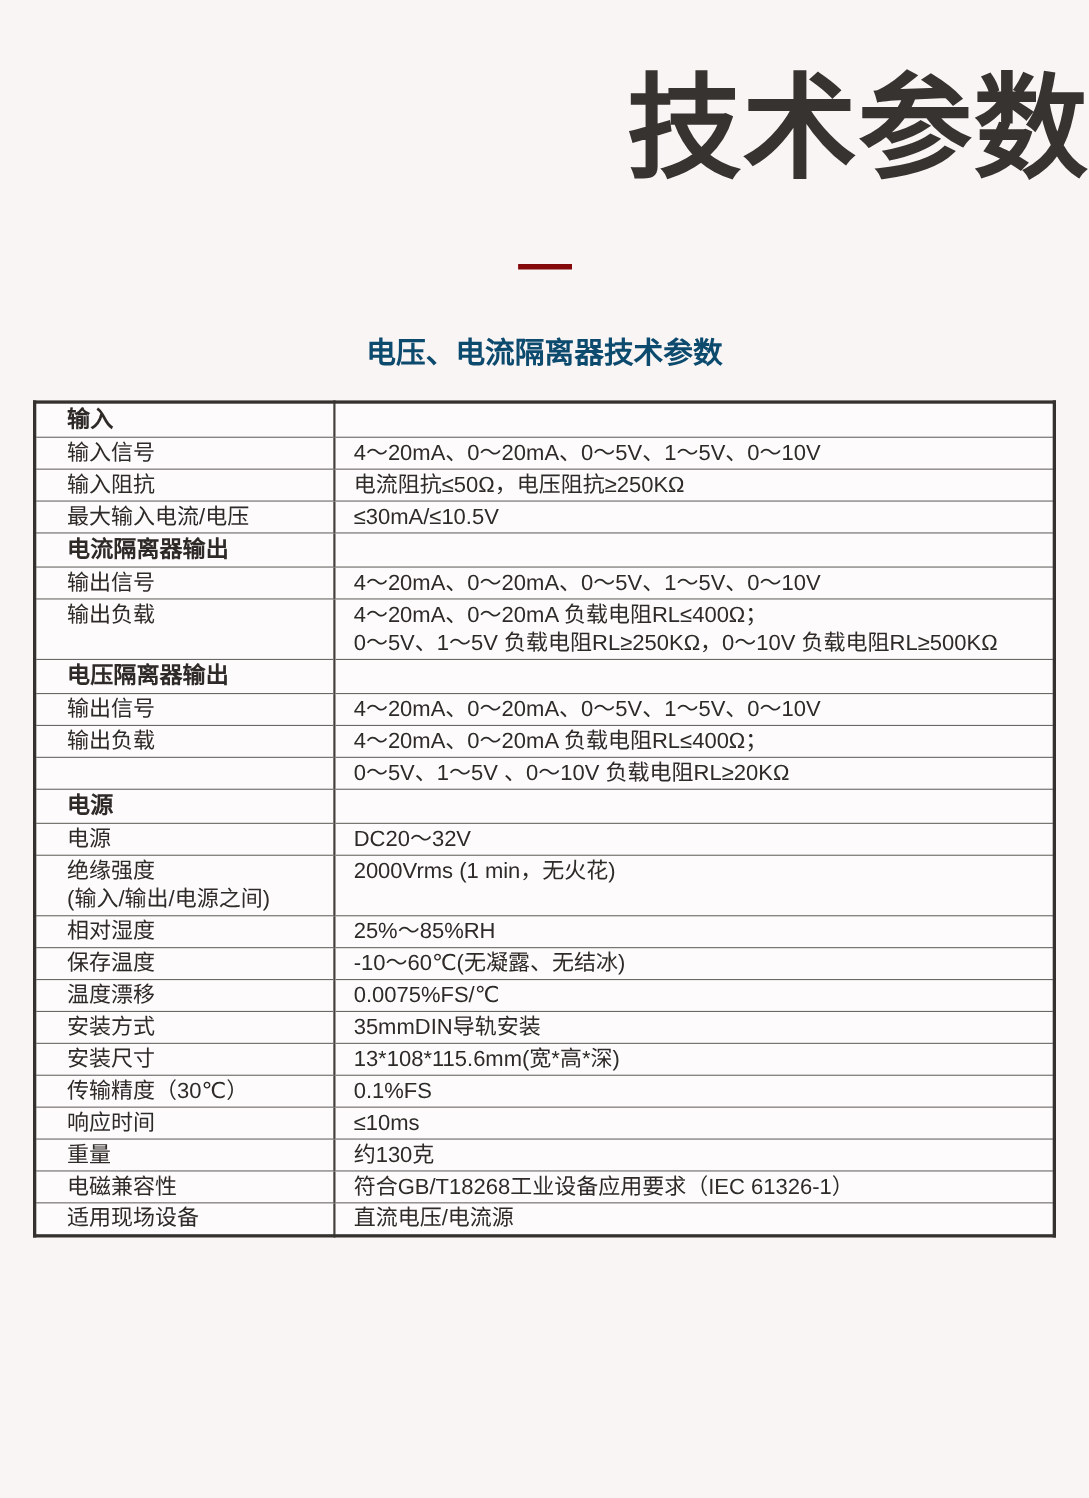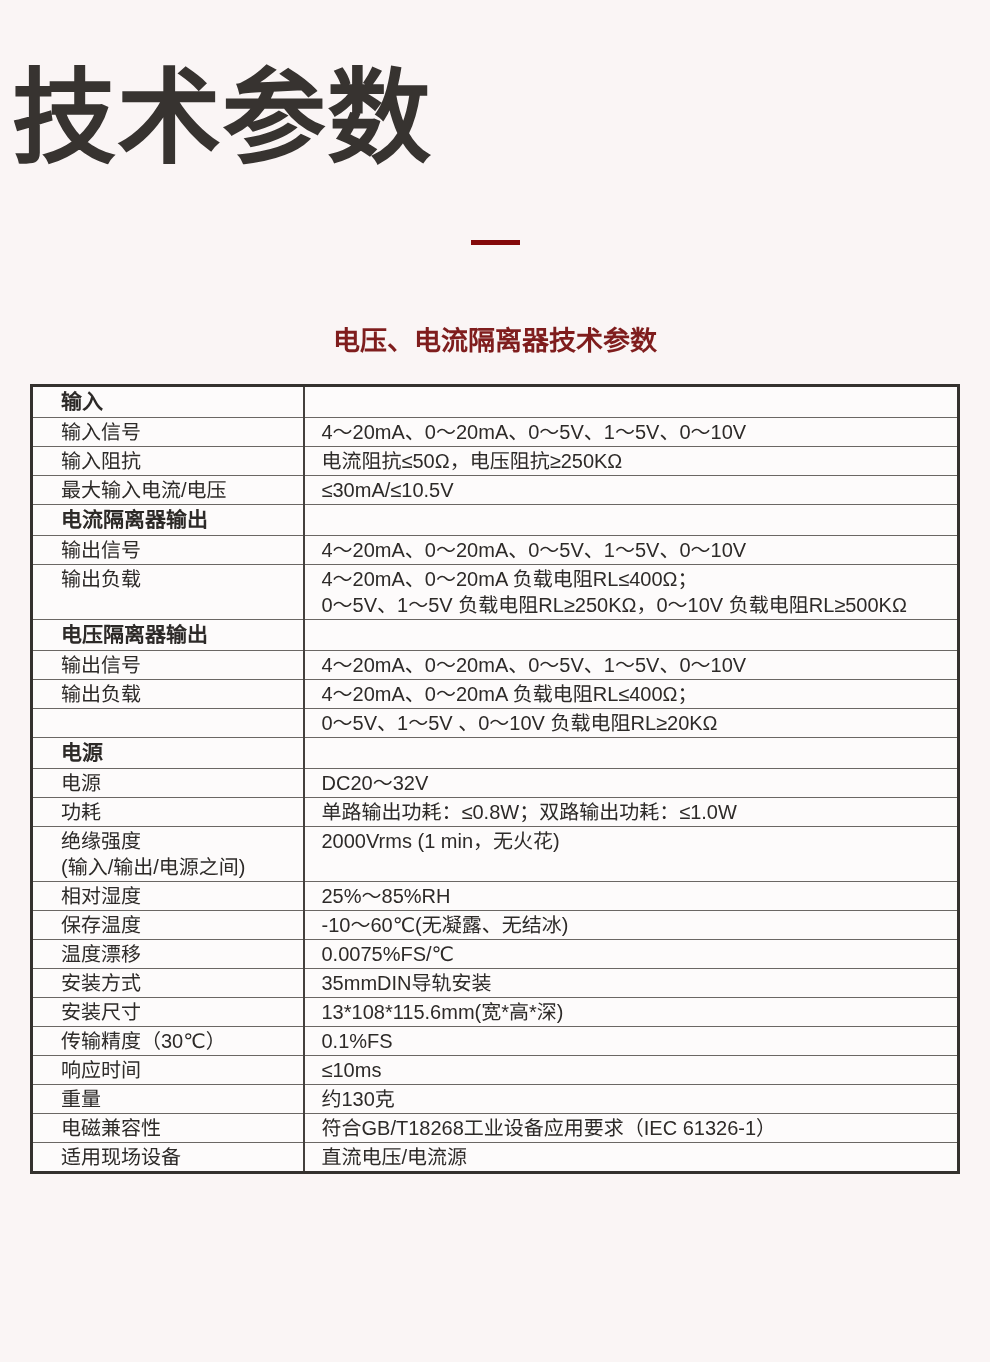--- a/index.html
+++ b/index.html
@@ -8,40 +8,40 @@
   }
   body {
     width: 990px;
     height: 1362px;
     background: #faf5f5;
     font-family: "Liberation Sans", "DejaVu Sans", sans-serif;
     color: #2d2a28;
     overflow: hidden;
   }
   .page-title {
-    margin: 62px 0 0 12px;
-    text-align: left;
+    margin: 62px 0 0 0;
+    text-align: right;
     font-size: 104px;
     font-weight: 900;
     line-height: 1.08;
     color: #373330;
     letter-spacing: 1px;
   }
   .red-divider {
     width: 49px;
     height: 5px;
     background: #84090a;
     margin: 66px auto 0 auto;
   }
   .sub-title {
-    margin: 74px 0 0 0;
+    margin: 54px 0 0 0;
     text-align: center;
     font-size: 27px;
     font-weight: 700;
-    color: #7f1d1d;
+    color: #0c4a6e;
   }
   table.spec-table {
     width: 930px;
     margin: 26px auto 0 auto;
     border-collapse: collapse;
     background: #fdfbfb;
     border: 3px solid #34312e;
     table-layout: fixed;
   }
   table.spec-table col.c-label { width: 272px; }
@@ -210,30 +210,20 @@
       <div class="l1">电源</div>
 
     </td>
     <td class="value-cell">
       <div class="v1">DC20～32V</div>
 
     </td>
   </tr>
       <tr>
     <td class="label-cell">
-      <div class="l1">功耗</div>
-
-    </td>
-    <td class="value-cell">
-      <div class="v1">单路输出功耗：≤0.8W；双路输出功耗：≤1.0W</div>
-
-    </td>
-  </tr>
-      <tr>
-    <td class="label-cell">
       <div class="l1">绝缘强度</div>
       <div class="l2">(输入/输出/电源之间)</div>
     </td>
     <td class="value-cell">
       <div class="v1">2000Vrms (1 min，无火花)</div>
 
     </td>
   </tr>
       <tr>
     <td class="label-cell">

